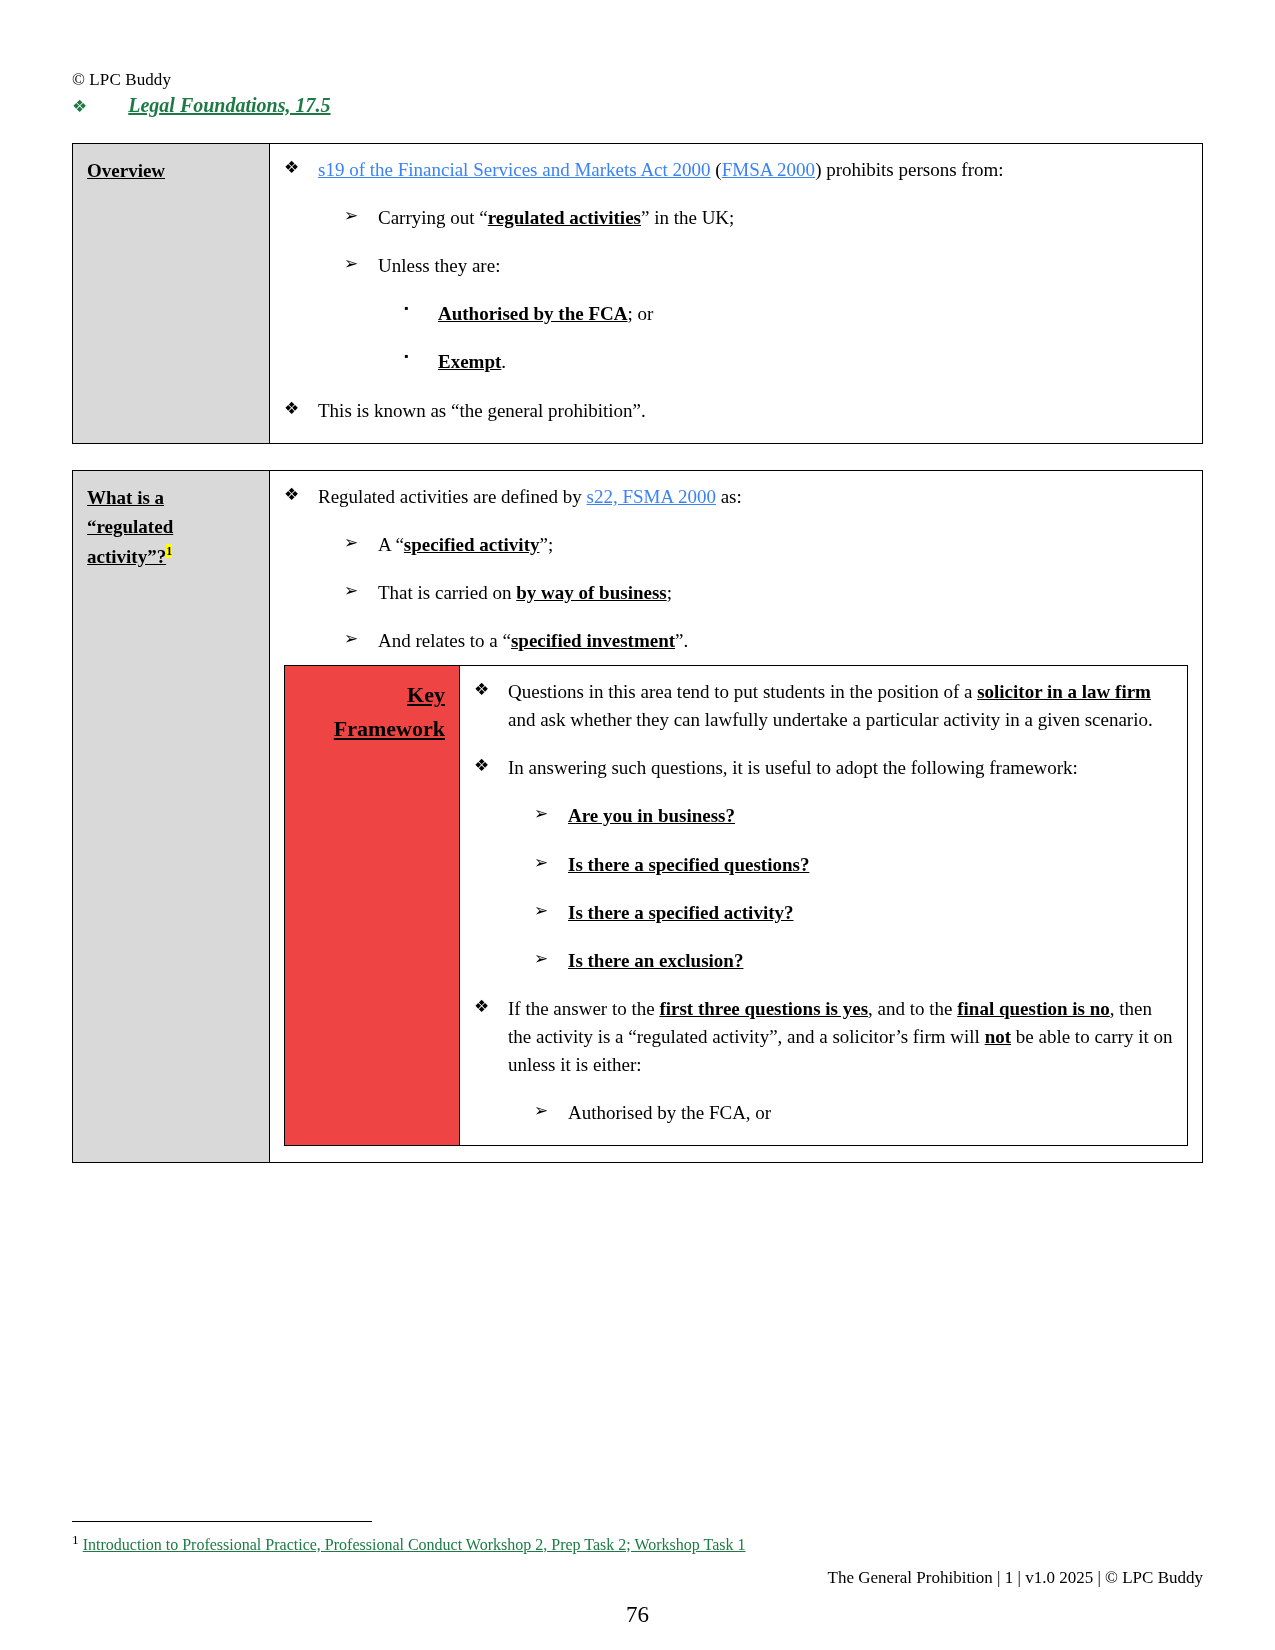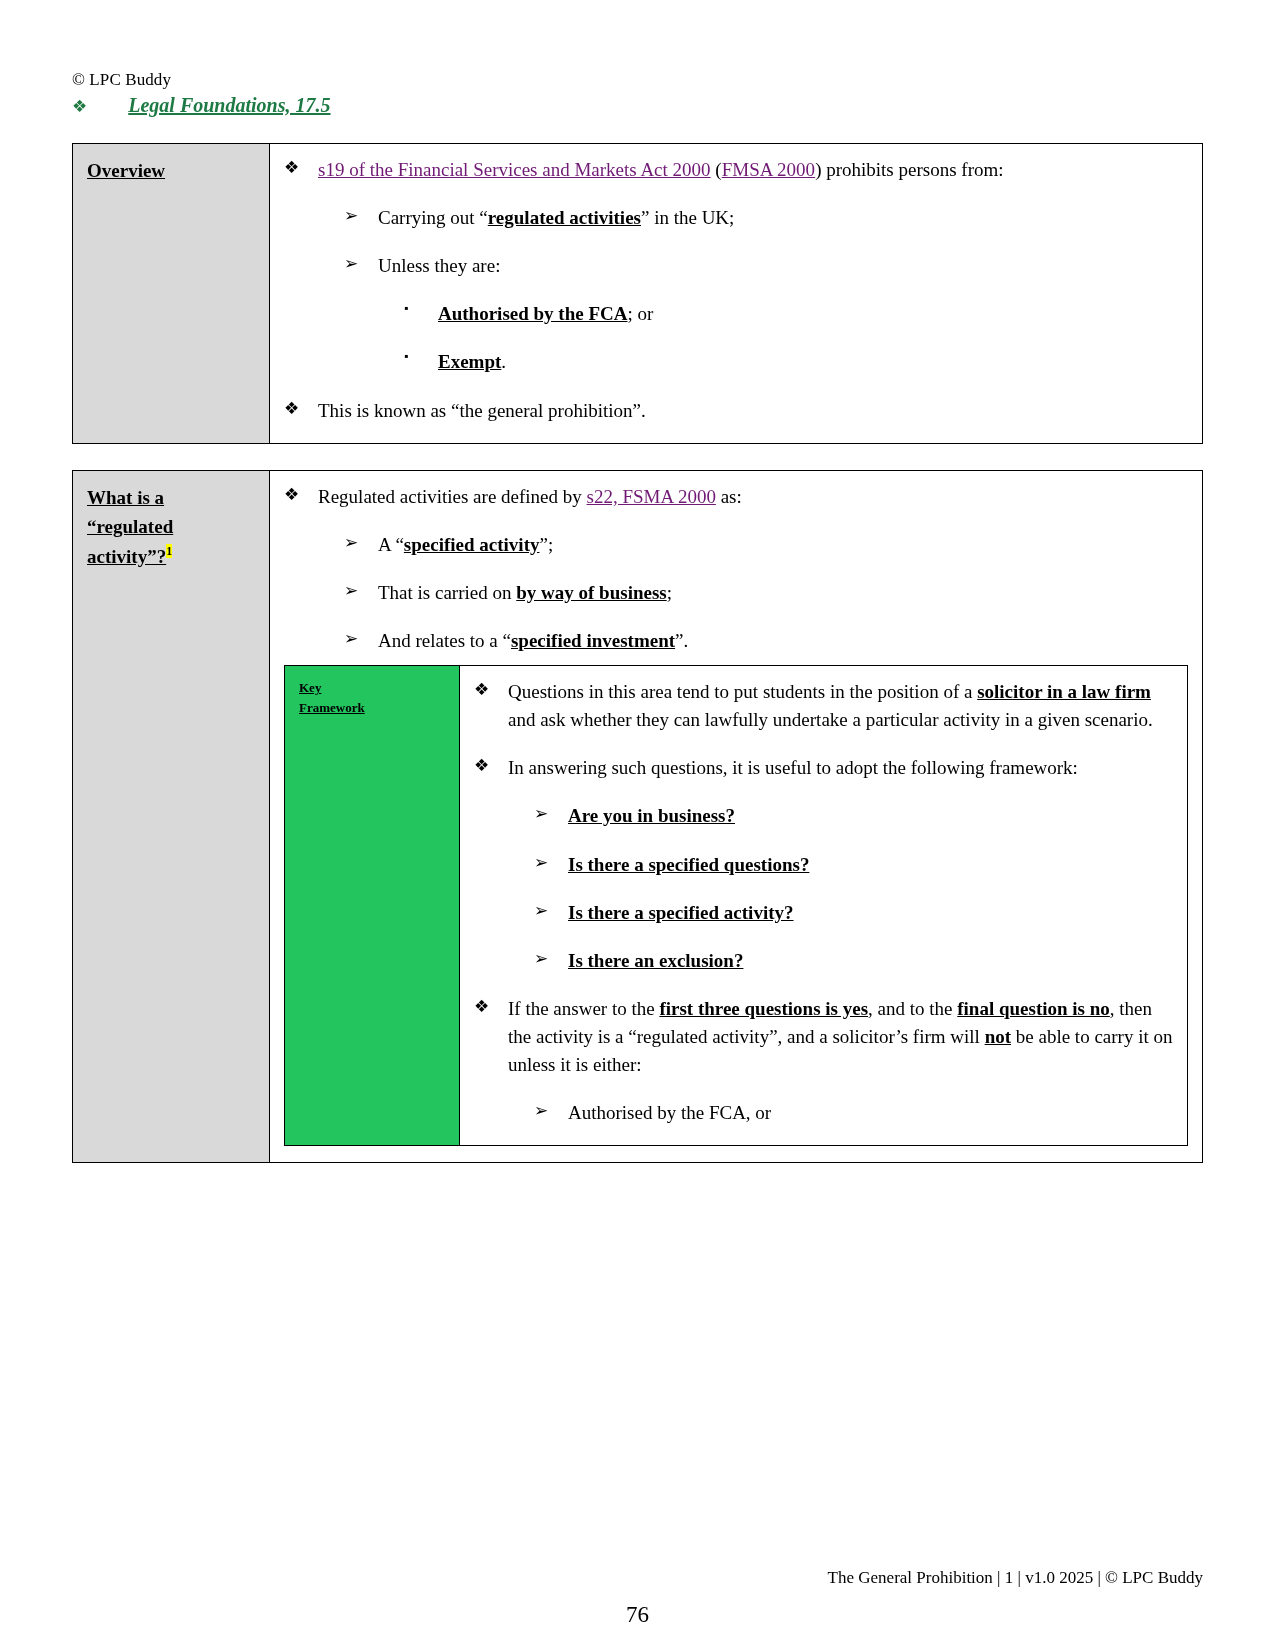--- a/index.html
+++ b/index.html
@@ -124,45 +124,46 @@
   .lvl1 { margin-left: 0px; }
   .lvl2 { margin-left: 60px; }
   .lvl3 { margin-left: 120px; }
 
   .mk-diamond { font-size: 17px; }
   .mk-arrow { font-size: 17px; }
   .mk-square { font-size: 12px; }
 
   .b { font-weight: bold; text-decoration: underline; }
   .link {
-    color: #701a75;
+    color: #3b82f6;
     text-decoration: underline;
   }
   .hl { background: #ffff00; }
   sup.fn { font-size: 12px; vertical-align: super; }
 
   
   table.inner {
     width: 100%;
     border-collapse: collapse;
     table-layout: fixed;
     margin-top: 10px;
   }
   table.inner td {
     border: 1px solid #000;
     vertical-align: top;
     padding: 12px 14px 16px 14px;
   }
   td.inner-label {
     width: 146px;
-    background: #22c55e;
-    font-weight: bold;
-    font-size: 13px;
+    background: #ef4444;
+    font-weight: bold;
+    font-size: 22px;
     line-height: 1.55;
     text-decoration: underline;
+    text-align: right;
   }
   td.inner-body { font-size: 19px; }
 
   .footnote-wrap {
     position: absolute;
     left: 72px;
     right: 72px;
     bottom: 96px;
     z-index: 3;
   }
@@ -348,17 +349,21 @@
           </tbody>
               </table>
 
         </td>
       </tr>
     </tbody>
       </table>
 
   </div>
 
+  <div class="footnote-wrap">
+    <div class="fn-rule"></div>
+    <div class="fn-text"><sup class="fn-num">1</sup> <span class="fn-link">Introduction to Professional Practice, Professional Conduct Workshop 2, Prep Task 2; Workshop Task 1</span></div>
+  </div>
 
   <div class="page-footer">The General Prohibition | 1 | v1.0 2025 | © LPC Buddy</div>
   <div class="page-number">76</div>
 
 </div>
 
 </body></html>

